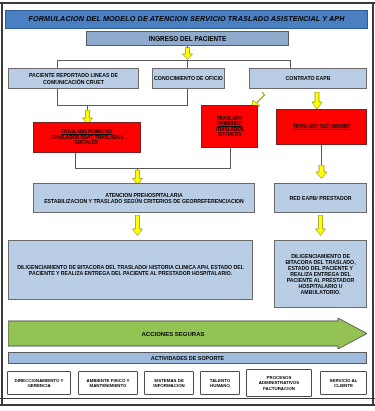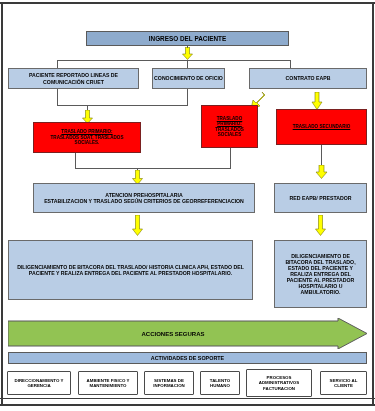--- a/index.html
+++ b/index.html
@@ -100,20 +100,21 @@
 <body>
 
 <div id="canvas">
 
   <div class="frame-top"></div>
   <div class="frame-left"></div>
   <div class="frame-right"></div>
   <div class="frame-bottom"></div>
   <div class="ln-row"></div>
 
+  <div class="box title-bar">FORMULACION DEL MODELO DE ATENCION SERVICIO  TRASLADO  ASISTENCIAL  Y  APH</div>
 
   <div class="box ingreso">INGRESO DEL PACIENTE</div>
 
   <div class="arr" style="left:182px;top:47px;">
     <svg width="11" height="13" viewBox="0 0 11 13">
         <polygon points="3.5,0 7.5,0 7.5,7 10.5,7 5.5,12.5 0.5,7 3.5,7" fill="#ffff00" stroke="#7a7a00" stroke-width="0.6"></polygon>
       </svg>
   </div>
 
   <div class="ln lnv" style="left:187px;top:46px;height:2px;"></div>

